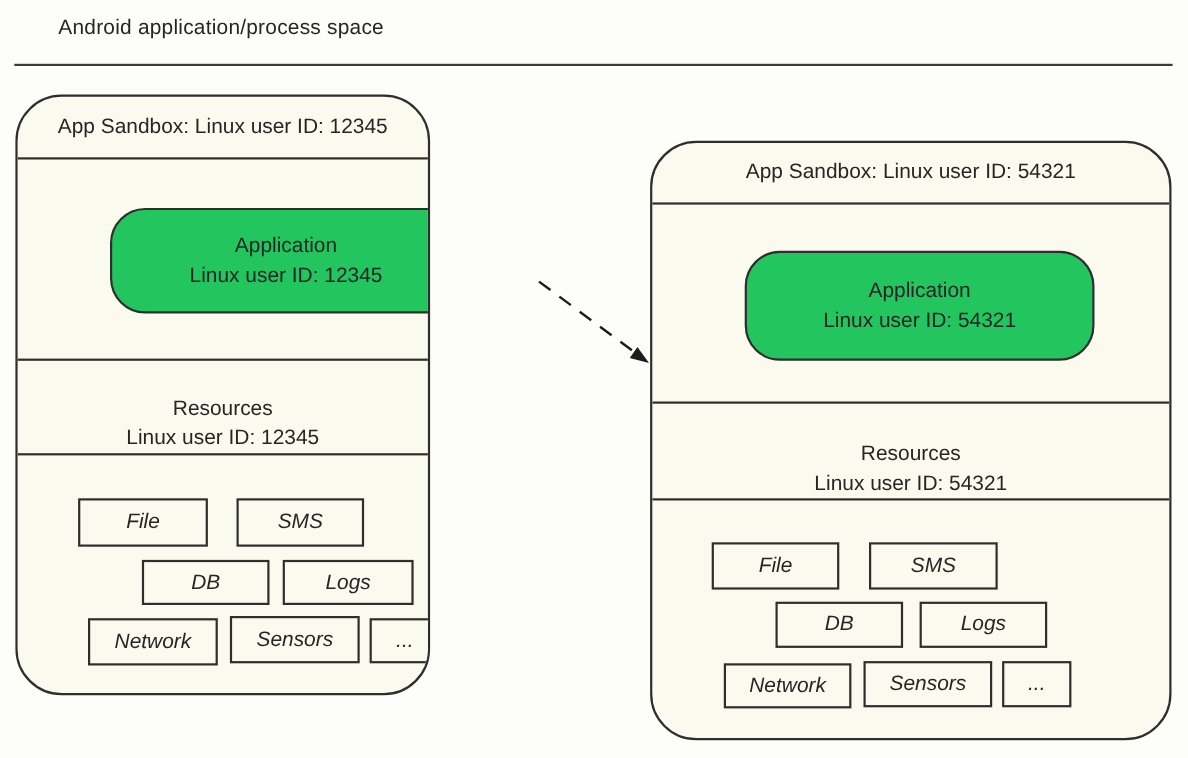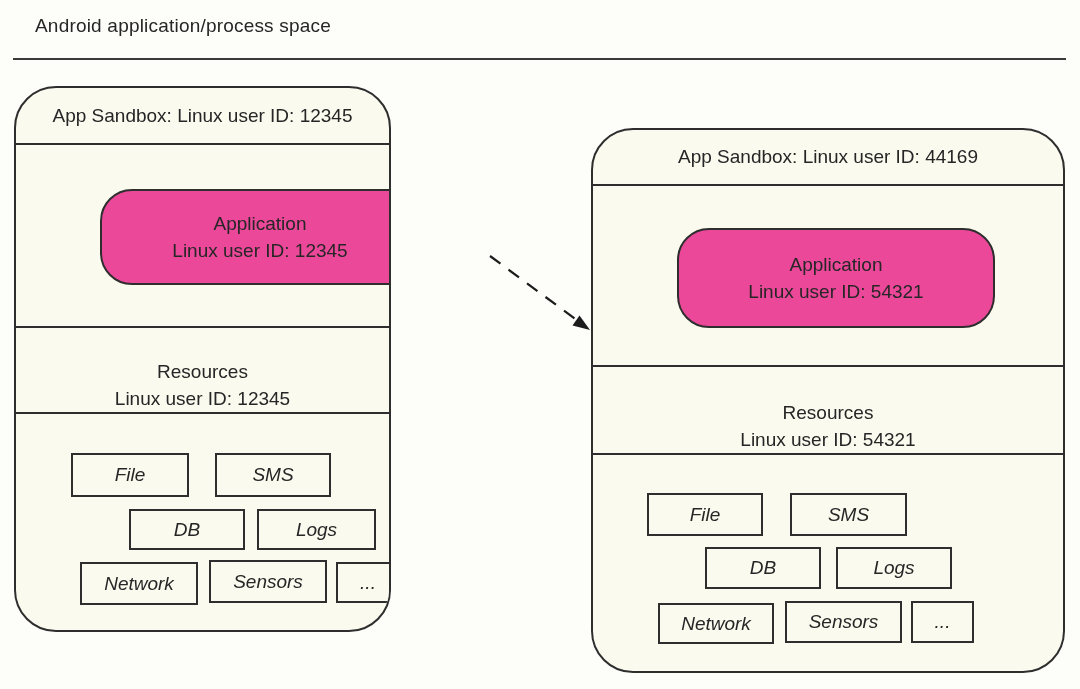--- a/index.html
+++ b/index.html
@@ -9,21 +9,21 @@
     height: 689px;
     background: #fdfdfa;
     font-family: "Liberation Sans", sans-serif;
     color: #262626;
     overflow: hidden;
   }
 
   
   .page-title {
     position: absolute;
-    left: 35px;
+    left: 53px;
     top: 15px;
     font-size: 19px;
     letter-spacing: 0.2px;
     white-space: nowrap;
   }
   .title-rule {
     position: absolute;
     left: 13px;
     top: 58px;
     width: 1053px;
@@ -64,21 +64,21 @@
     flex: none;
   }
   .sb-left  .sb-app { height: 183px; }
   .sb-right .sb-app { height: 181px; }
 
   .app-pill {
     position: absolute;
     box-sizing: border-box;
     border: 2px solid #2e2e2e;
     border-radius: 32px;
-    background: #ec4899;
+    background: #22c55e;
     display: flex;
     flex-direction: column;
     align-items: center;
     justify-content: center;
     text-align: center;
     font-size: 19px;
     line-height: 27px;
   }
   .sb-left  .app-pill { left: 84px; top: 44px; width: 320px; height: 96px; }
   .sb-right .app-pill { left: 84px; top: 42px; width: 318px; height: 100px; }
@@ -165,21 +165,21 @@
       <div class="svc svc2">SMS</div>
       <div class="svc svc3">DB</div>
       <div class="svc svc4">Logs</div>
       <div class="svc svc5">Network</div>
       <div class="svc svc6">Sensors</div>
       <div class="svc svc7">...</div>
     </div>
   </div>
 
   <div class="sandbox sb-right">
-    <div class="sb-header">App Sandbox: Linux user ID: 44169</div>
+    <div class="sb-header">App Sandbox: Linux user ID: 54321</div>
     <div class="sb-app">
       <div class="app-pill">
         <div>Application</div>
         <div>Linux user ID: 54321</div>
       </div>
     </div>
     <div class="sb-resources">
       <div>Resources</div>
       <div>Linux user ID: 54321</div>
     </div>

